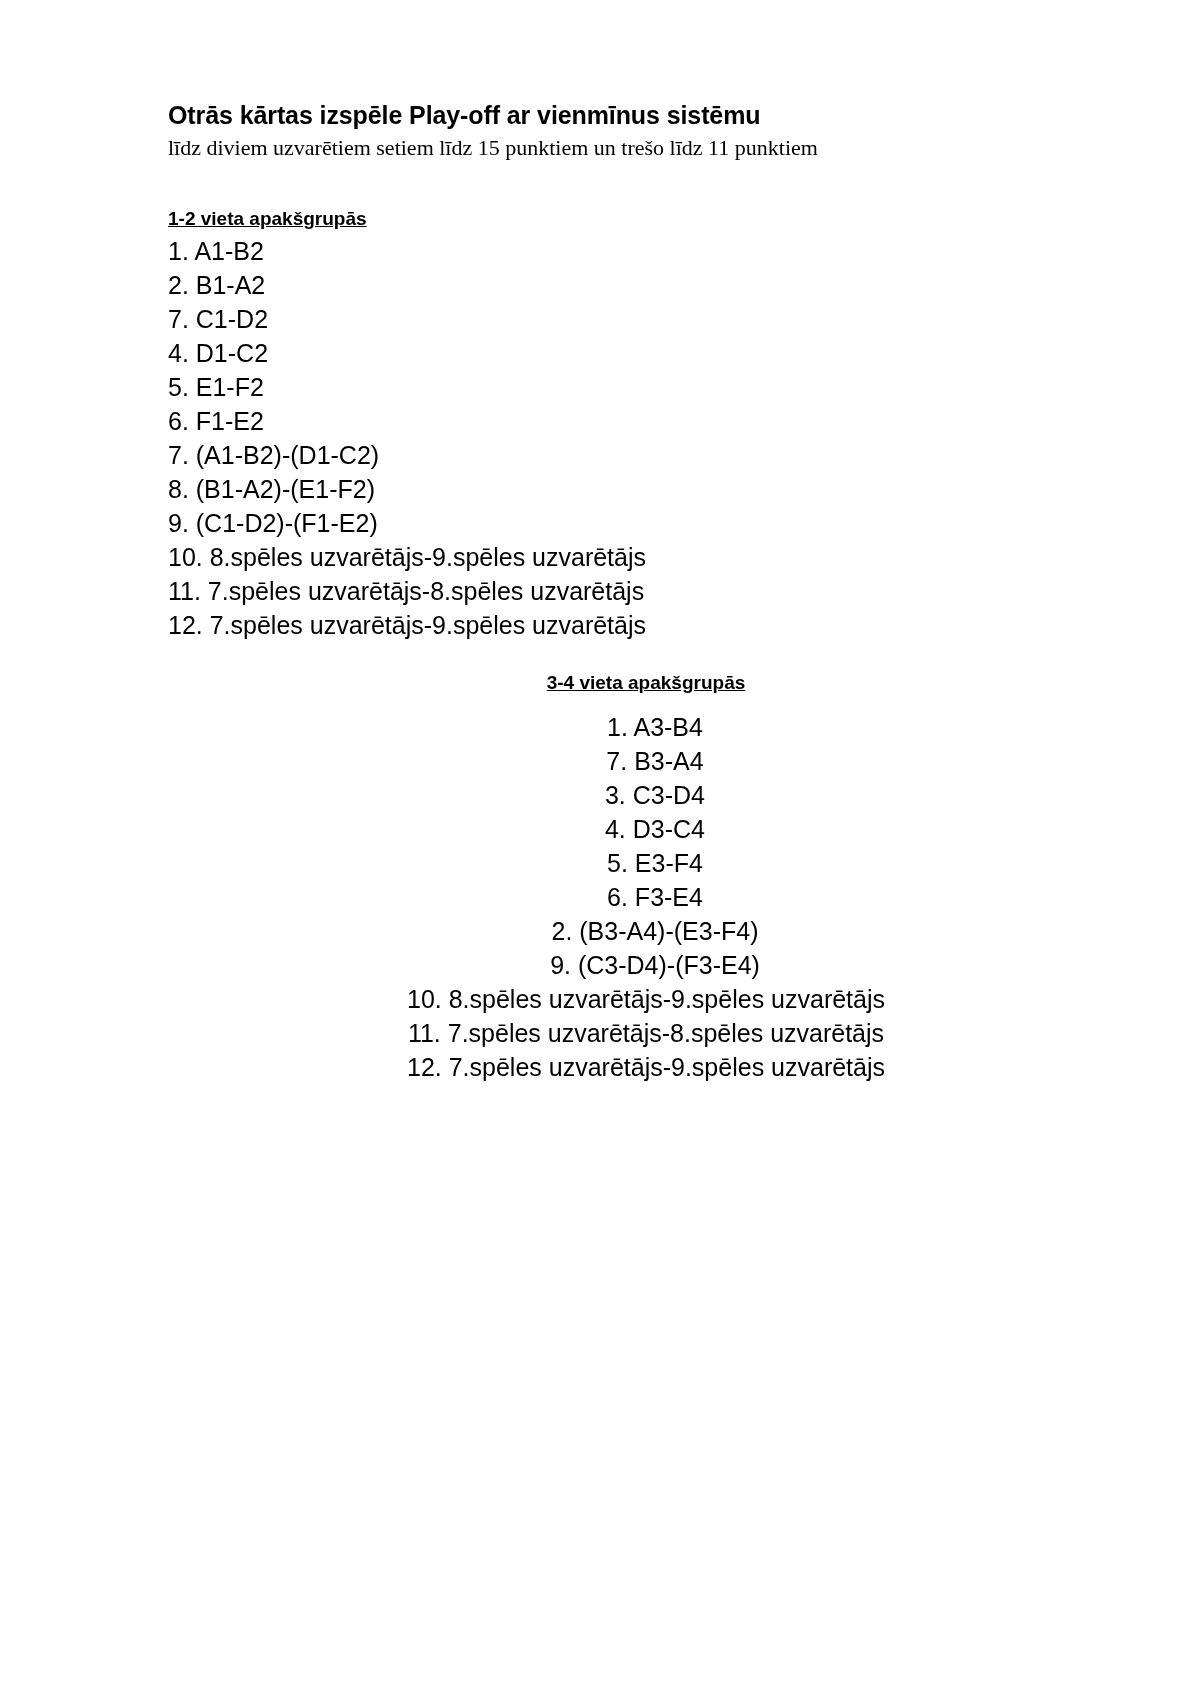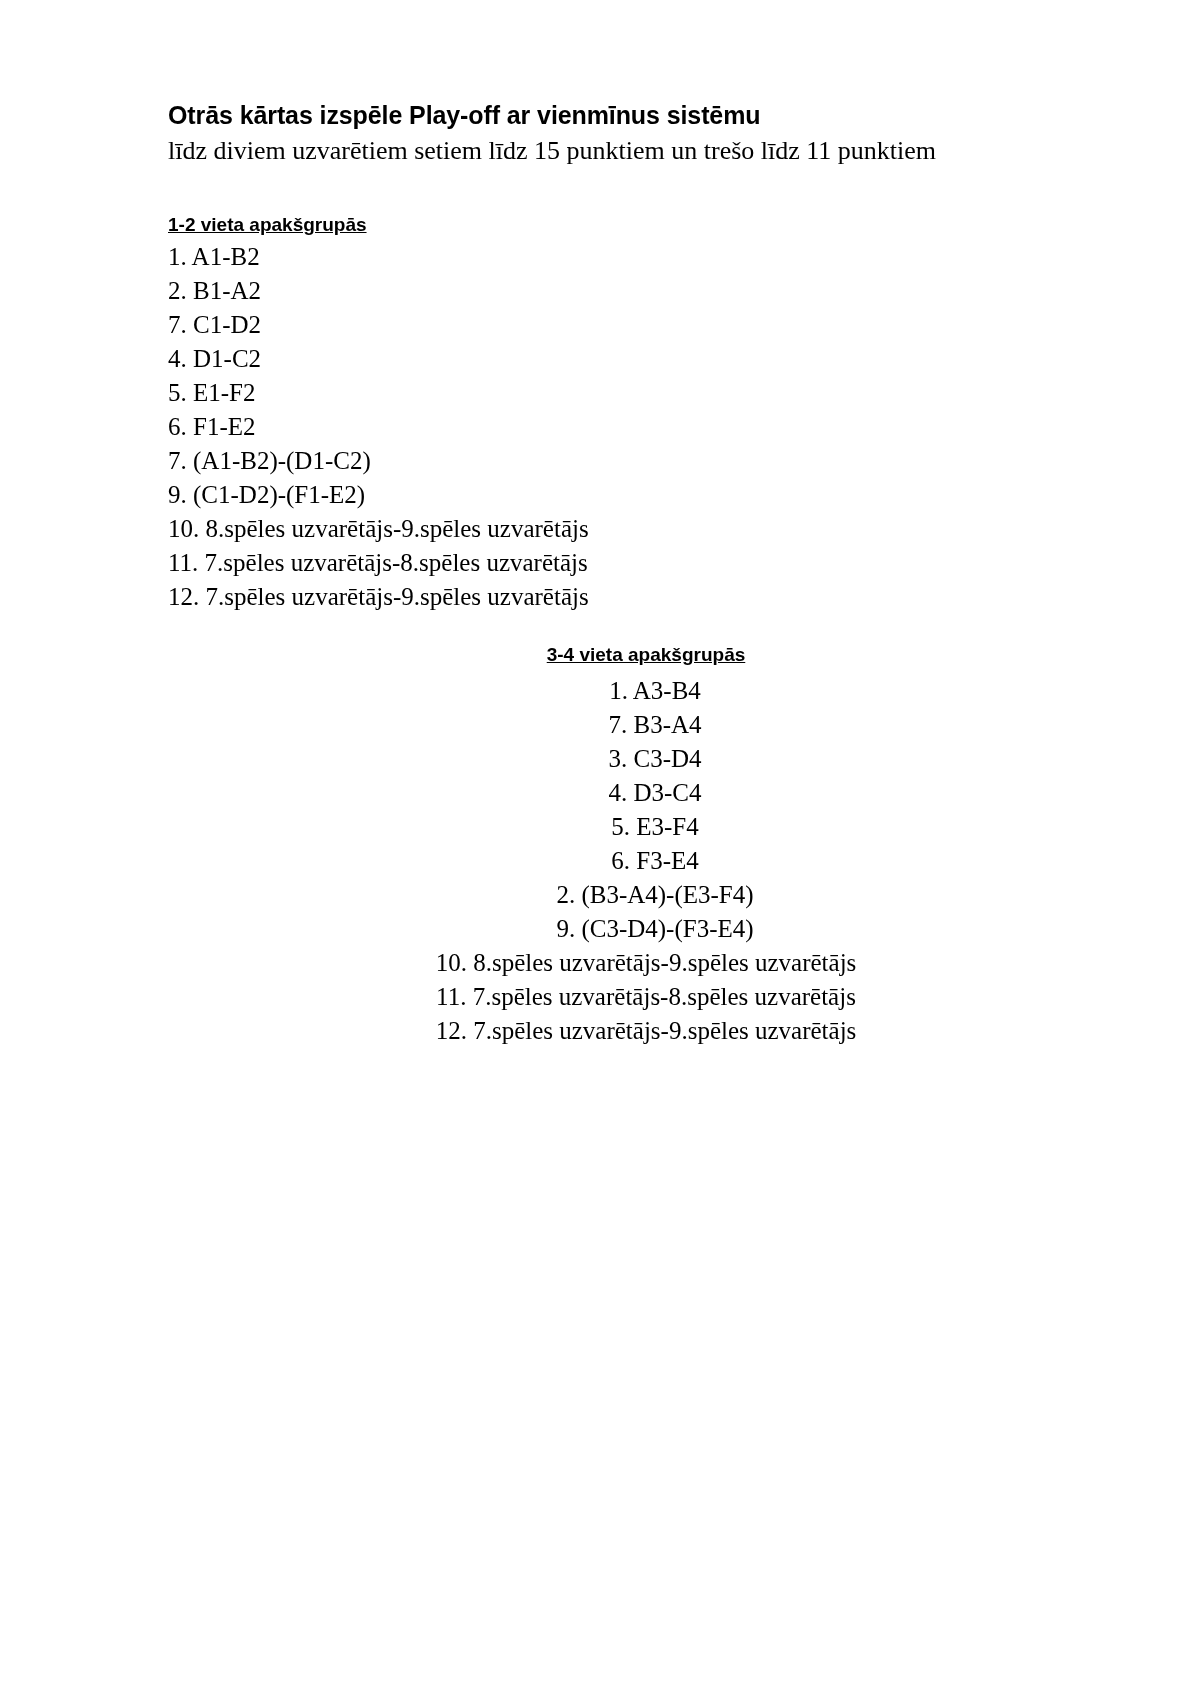--- a/index.html
+++ b/index.html
@@ -23,21 +23,21 @@
   .doc-title {
     font-family: "Liberation Sans", sans-serif;
     font-weight: bold;
     font-size: 25px;
     line-height: 1.22;
     margin: 0 0 2px 0;
     letter-spacing: -0.1px;
   }
   .intro {
     font-family: "Liberation Serif", serif;
-    font-size: 26px;
+    font-size: 22px;
     line-height: 1.36;
     margin: 0;
     max-width: 790px;
   }
   .section {
     margin-top: 46px;
   }
   .section-heading {
     font-family: "Liberation Sans", sans-serif;
     font-weight: bold;
@@ -48,33 +48,33 @@
   }
   .list {
     list-style: none;
     margin: 0;
     padding: 0;
   }
   .list.indented {
     padding-left: 18px;
   }
   .list li {
-    font-family: Liberation Serif, serif;
+    font-family: Liberation Sans, sans-serif;
     font-size: 25px;
     line-height: 1.36;
     white-space: pre;
   }
   .group-gap {
   }
   .block-gap-large {
     margin-top: 30px;
     text-align: center;
   }
   .section-2-lists {
-    margin-top: 4px;
+    margin-top: 12px;
   }
 </style>
 </head>
 <body>
 
 <div class="page">
 
   <h1 class="doc-title">Otrās kārtas izspēle  Play-off  ar vienmīnus sistēmu</h1>
   <p class="intro">līdz diviem uzvarētiem setiem līdz 15 punktiem un trešo līdz 11 punktiem</p>
 
@@ -85,20 +85,21 @@
       <li>1. A1-B2</li>
       <li>2. B1-A2</li>
       <li>7. C1-D2</li>
       <li>4. D1-C2</li>
       <li>5. E1-F2</li>
       <li>6. F1-E2</li>
     </ul>
 
     <ul class="list group-gap">
       <li>7. (A1-B2)-(D1-C2)</li>
+      <li>8. (B1-A2)-(E1-F2)</li>
       <li>9. (C1-D2)-(F1-E2)</li>
     </ul>
 
     <ul class="list group-gap">
       <li>10. 8.spēles uzvarētājs-9.spēles uzvarētājs</li>
       <li>11. 7.spēles uzvarētājs-8.spēles uzvarētājs</li>
       <li>12. 7.spēles uzvarētājs-9.spēles uzvarētājs</li>
     </ul>
   </div>
 

